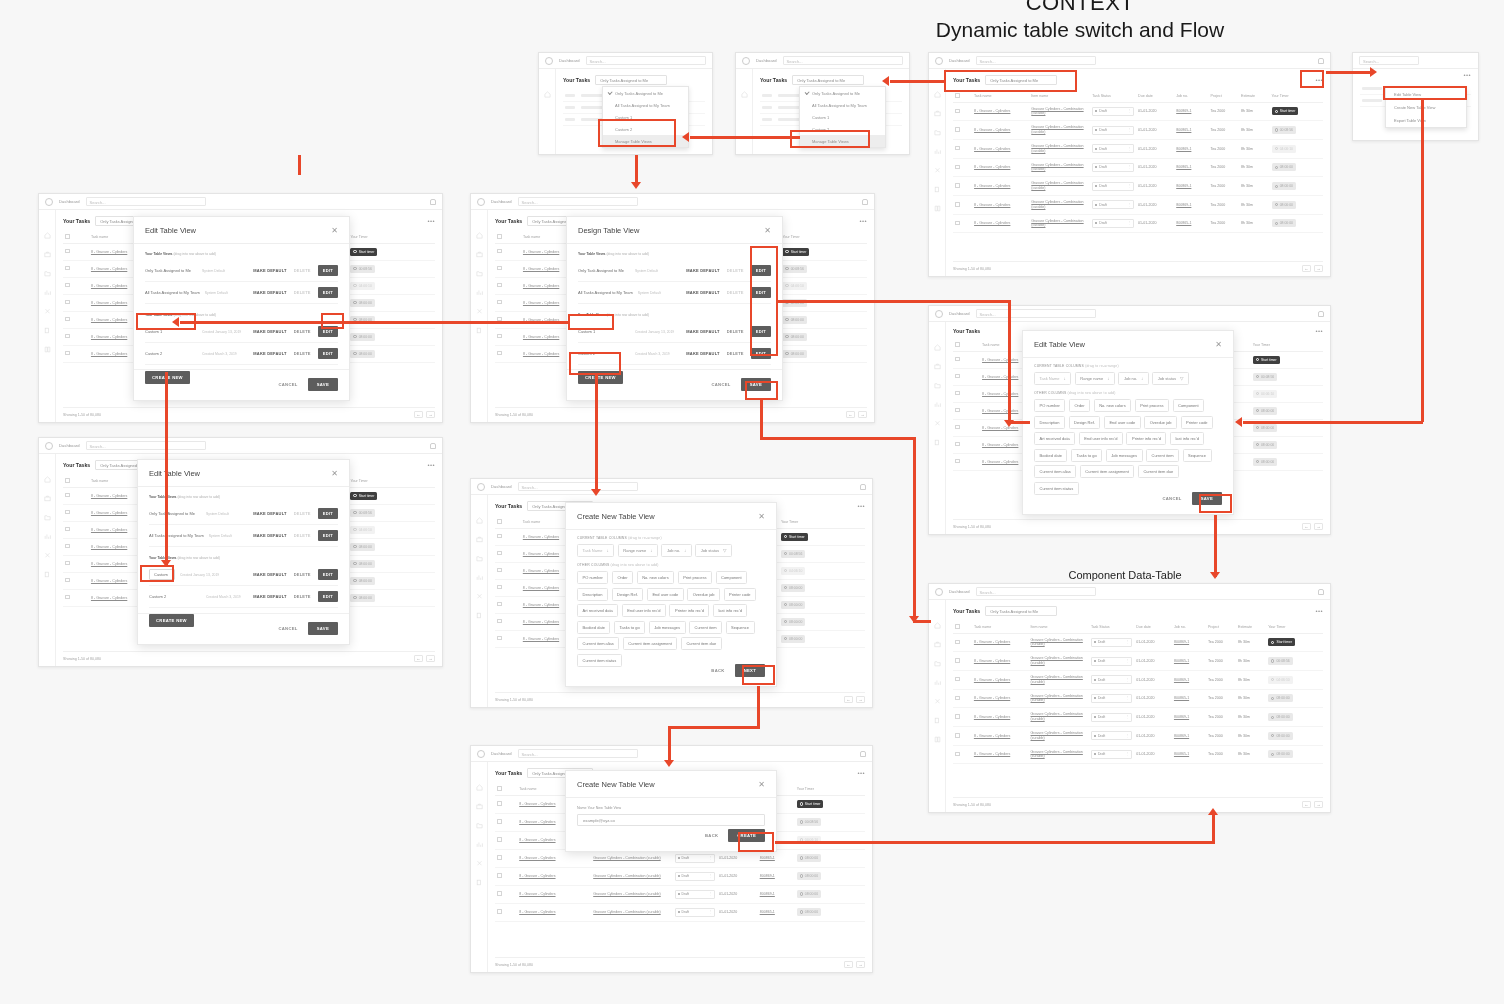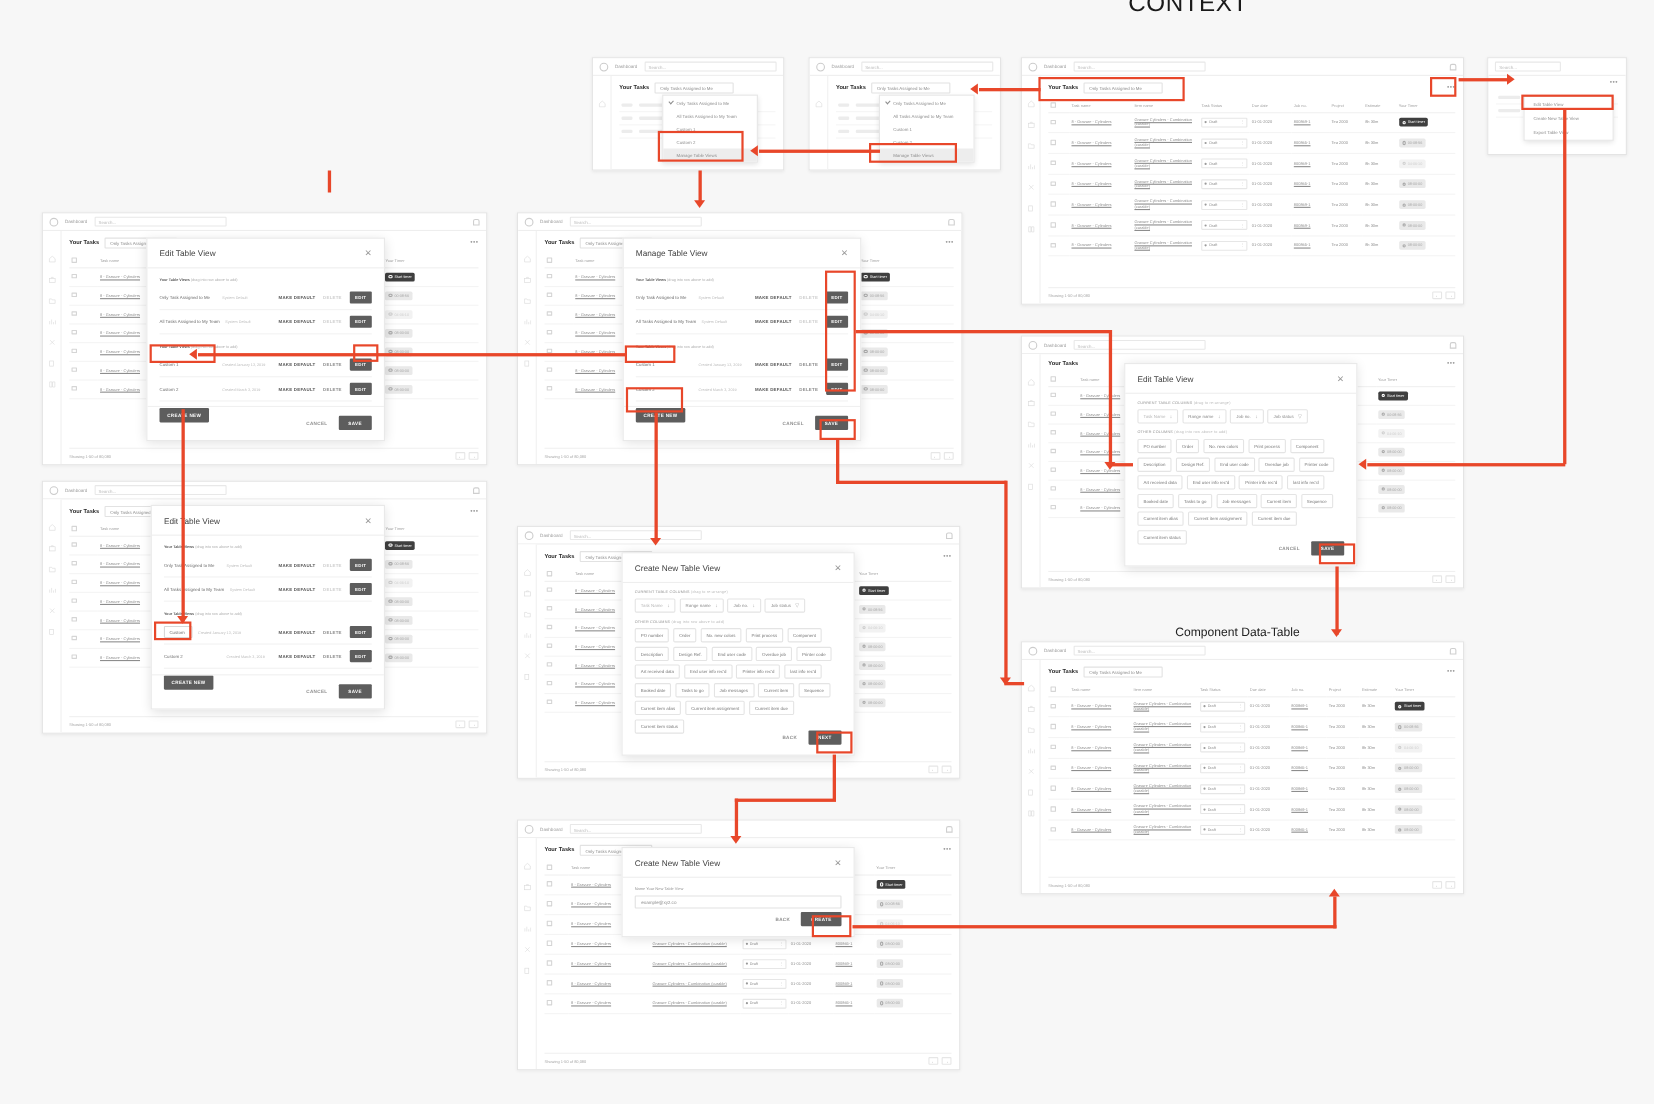--- a/index.html
+++ b/index.html
@@ -199,20 +199,21 @@
   .ah-r { border-top: 5px solid transparent; border-bottom: 5px solid transparent; border-left: 7px solid #e8472a; }
   .ah-d { border-left: 5px solid transparent; border-right: 5px solid transparent; border-top: 7px solid #e8472a; }
   .ah-u { border-left: 5px solid transparent; border-right: 5px solid transparent; border-bottom: 7px solid #e8472a; }
 </style>
 </head>
 <body>
 
 <div id="stage">
 
   <div class="ttl ttl-ctx" style="left:980px; top:-10px; width:200px;">CONTEXT</div>
+  <div class="ttl ttl-sub" style="left:880px; top:18px; width:400px;">Dynamic table switch and Flow</div>
   <div class="ttl ttl-small" style="left:1030px; top:569px; width:190px;">Component Data-Table</div>
 
   <div class="frame" style="left:538px; top:52px; width:175px; height:103px;">
     <div class="fr-top">
       <div class="fr-logo"></div>
       <div class="fr-dash">Dashboard</div>
       <div class="fr-search">Search...</div>
     </div>
     <div class="fr-body">
       <div class="fr-side">
@@ -850,21 +851,21 @@
             <div class="pg">←</div>
             <div class="pg">→</div>
           </div>
         </div>
       </div>
     </div>
   </div>
 
   <div class="modal" style="left:566px; top:216px; width:217px; height:185px;">
     <div class="md-head">
-      <div class="md-title">Manage Table View</div>
+      <div class="md-title">Design Table View</div>
       <div class="md-x">✕</div>
     </div>
     <div class="md-body">
       <div class="md-sec-lab">
         <b>Your Table Views</b>
         <i>(drag into row above to add)</i>
       </div>
       <div class="vrow">
         <span class="v-name">Only Task Assigned to Me</span>
         <span class="v-sub">System Default</span>

